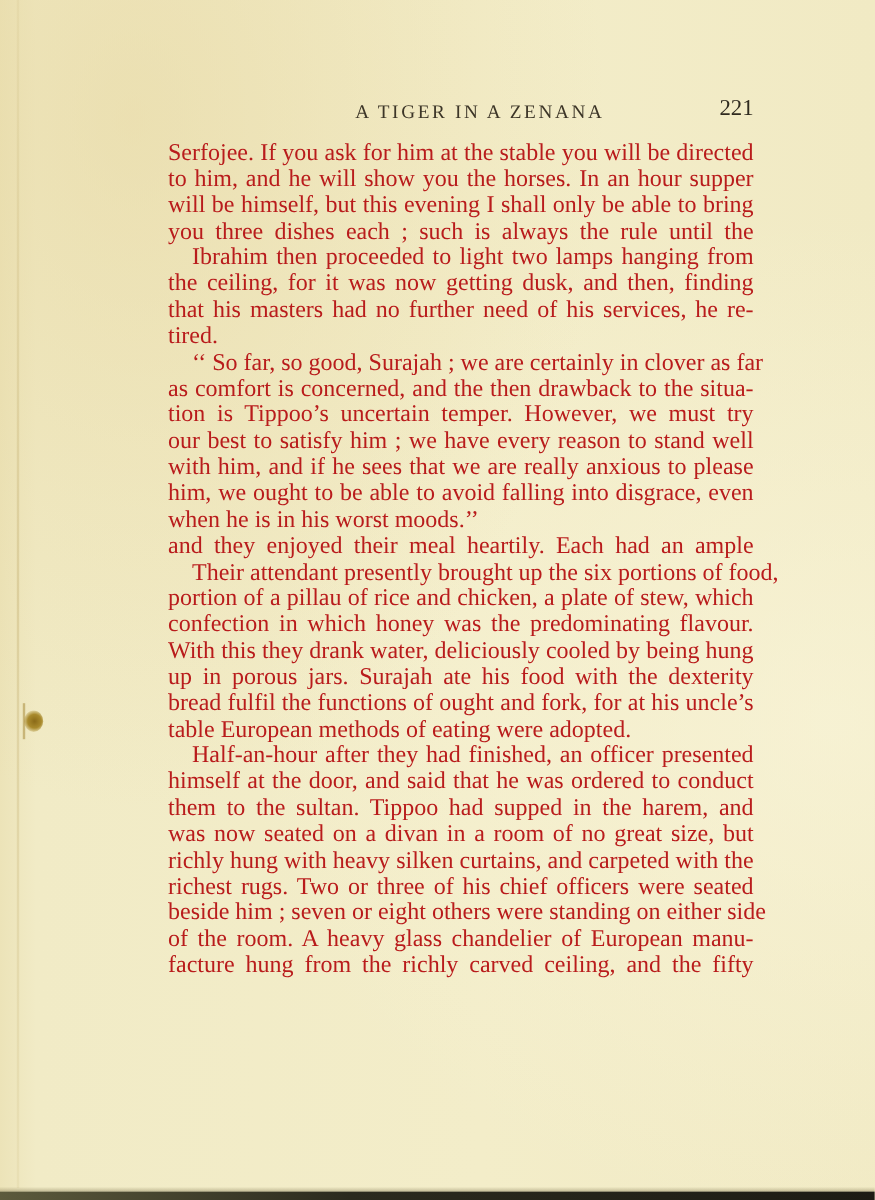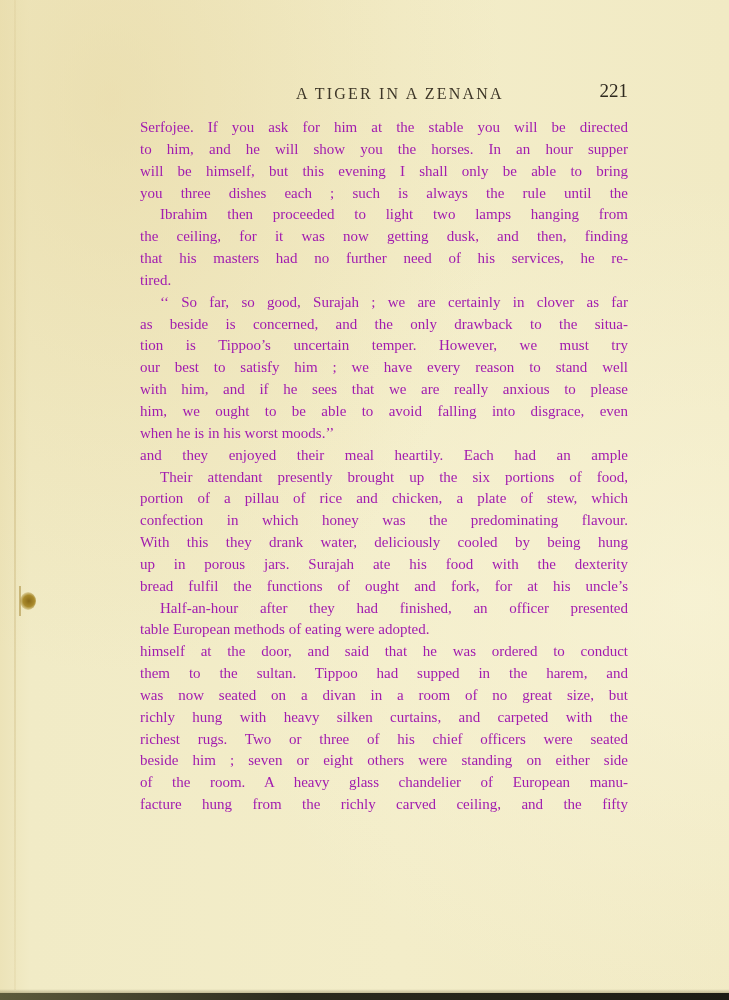--- a/index.html
+++ b/index.html
@@ -84,25 +84,25 @@
     }
     .text-block {
       position: absolute;
       left: 140px;
       top: 117px;
       width: 488px;
     }
     .line {
       height: 21.85px;
       line-height: 21.85px;
-      font-size: 15px;
+      font-size: 20px;
       white-space: nowrap;
       text-align: justify;
       text-align-last: justify;
-      color: #a21caf;
+      color: #b91c1c;
     }
     .line.last {
       text-align-last: left;
     }
     .line.indent {
       padding-left: 20px;
     }
   </style>
 </head>
 <body>
@@ -119,35 +119,35 @@
 <div class="text-block" id="text-block">
     <div class="line">Serfojee.  If you ask for him at the stable you will be directed</div>
     <div class="line">to him, and he will show you the horses.  In an hour supper</div>
     <div class="line">will be himself, but this evening I shall only be able to bring</div>
     <div class="line">you three dishes each ;  such is always the rule until the</div>
     <div class="line indent">Ibrahim then proceeded to light two lamps hanging from</div>
     <div class="line">the ceiling, for it was now getting dusk, and then, finding</div>
     <div class="line">that his masters had no further need of his services, he re-</div>
     <div class="line last">tired.</div>
     <div class="line indent">‘‘ So far, so good, Surajah ;  we are certainly in clover as far</div>
-    <div class="line">as beside is concerned, and the only drawback to the situa-</div>
+    <div class="line">as comfort is concerned, and the then drawback to the situa-</div>
     <div class="line">tion is Tippoo’s uncertain temper.  However, we must try</div>
     <div class="line">our best to satisfy him ;  we have every reason to stand well</div>
     <div class="line">with him, and if he sees that we are really anxious to please</div>
     <div class="line">him, we ought to be able to avoid falling into disgrace, even</div>
     <div class="line last">when he is in his worst moods.’’</div>
     <div class="line">and they enjoyed their meal heartily.  Each had an ample</div>
     <div class="line indent">Their attendant presently brought up the six portions of food,</div>
     <div class="line">portion of a pillau of rice and chicken, a plate of stew, which</div>
     <div class="line">confection in which honey was the predominating flavour.</div>
     <div class="line">With this they drank water, deliciously cooled by being hung</div>
     <div class="line">up in porous jars.  Surajah ate his food with the dexterity</div>
     <div class="line">bread fulfil the functions of ought and fork, for at his uncle’s</div>
+    <div class="line last">table European methods of eating were adopted.</div>
     <div class="line indent">Half-an-hour after they had finished, an officer presented</div>
-    <div class="line last">table European methods of eating were adopted.</div>
     <div class="line">himself at the door, and said that he was ordered to conduct</div>
     <div class="line">them to the sultan.  Tippoo had supped in the harem, and</div>
     <div class="line">was now seated on a divan in a room of no great size, but</div>
     <div class="line">richly hung with heavy silken curtains, and carpeted with the</div>
     <div class="line">richest rugs.  Two or three of his chief officers were seated</div>
     <div class="line">beside him ;  seven or eight others were standing on either side</div>
     <div class="line">of the room.  A heavy glass chandelier of European manu-</div>
     <div class="line">facture hung from the richly carved ceiling, and the fifty</div>
   </div>
 

